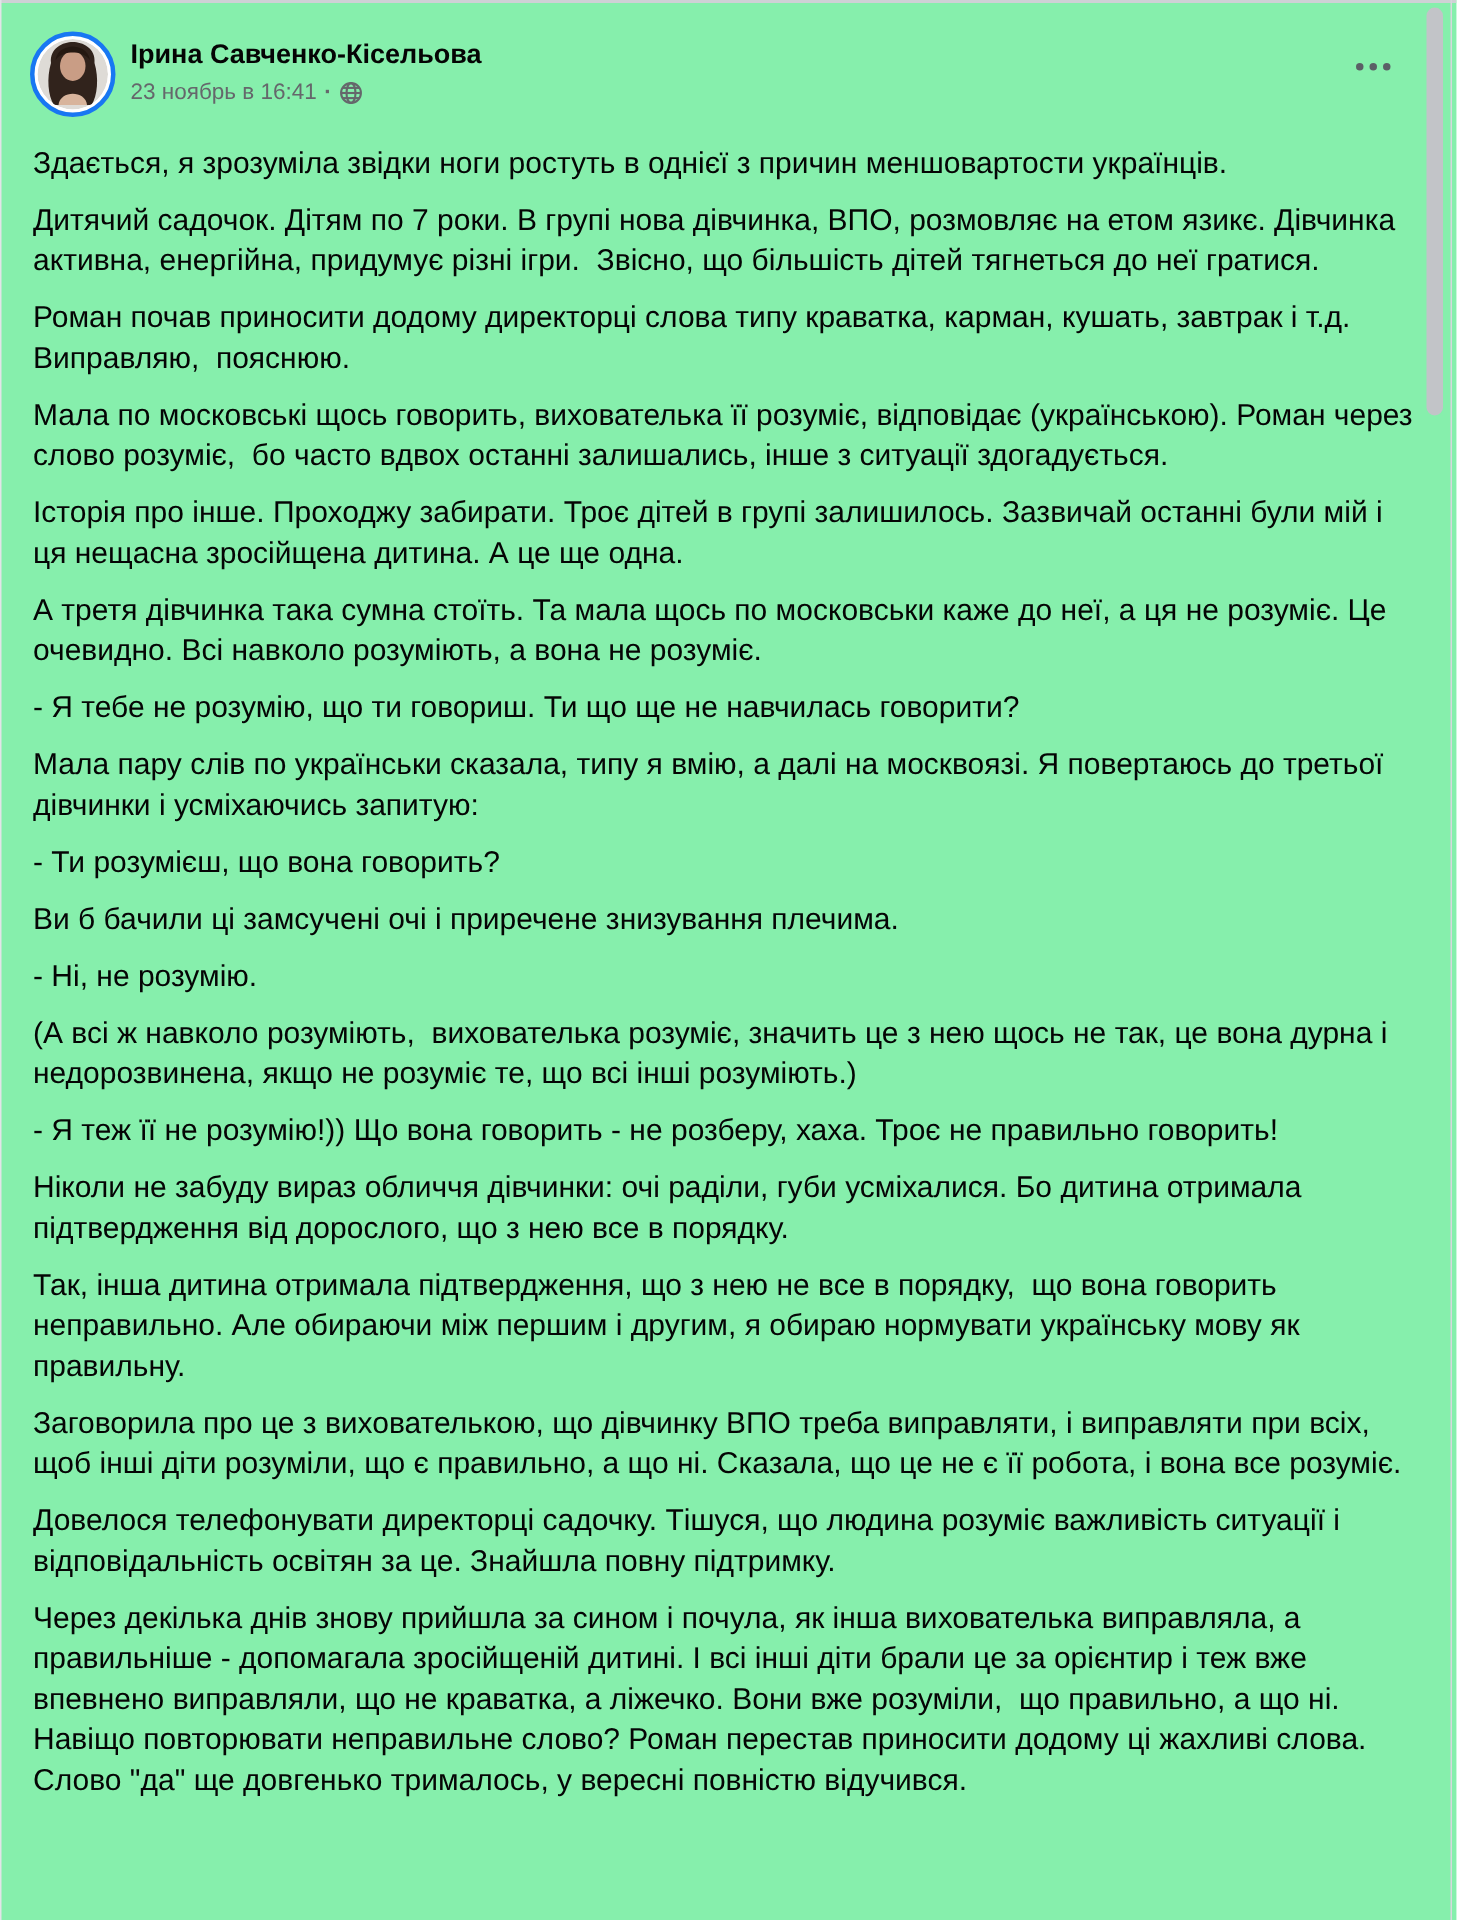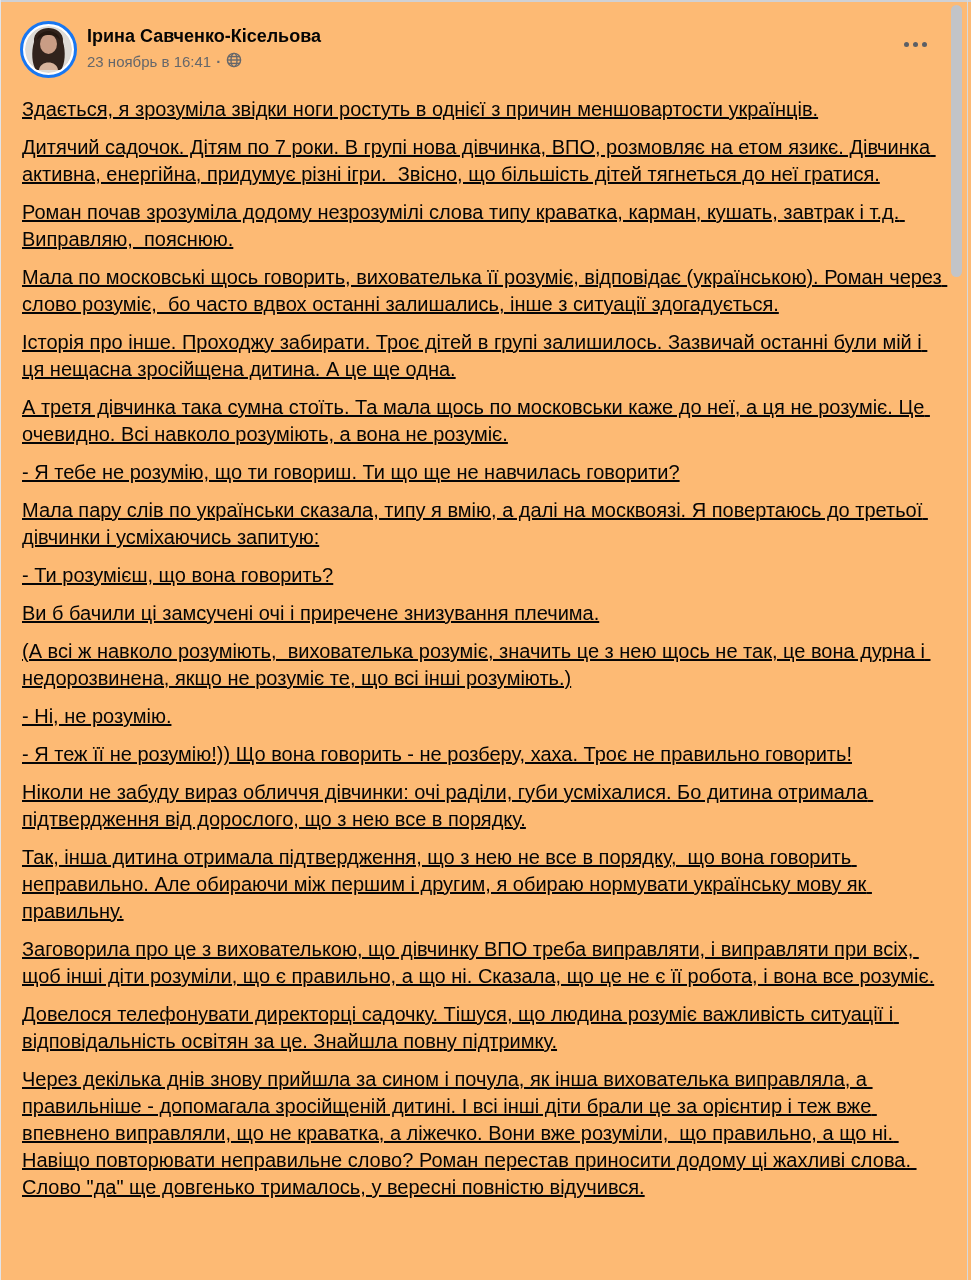--- a/index.html
+++ b/index.html
@@ -6,21 +6,21 @@
   html, body {
     margin: 0; padding: 0;
     width: 971px; height: 1280px;
     background: #ffffff;
     font-family: "Liberation Sans", sans-serif;
     overflow: hidden;
   }
   .card {
     position: relative;
     width: 971px; height: 1280px;
-    background: #fdba74;
+    background: #86efac;
   }
   .edge-top {
     position: absolute; top: 0; left: 0; right: 0; height: 2px;
     background: #cfd1d5;
   }
   .edge-left {
     position: absolute; top: 0; left: 0; bottom: 0; width: 1px;
     background: #e2e4e8;
   }
   .edge-right {
@@ -36,21 +36,21 @@
     padding: 2px; background: #fff;
     cursor: pointer;
   }
   .avatar-ring svg { display: block; width: 47px; height: 47px; border-radius: 50%; }
   .header-text { position: absolute; left: 87px; top: 24px; }
   .author {
     font-size: 18px; font-weight: bold; color: #050505;
     line-height: 24px; cursor: pointer;
   }
   .meta {
-    display: flex; gap: 5px;
+    display: flex; align-items: center; gap: 5px;
     margin-top: 4px;
     font-size: 15px; color: #65676B; line-height: 20px;
   }
   .meta .sep { font-weight: bold; }
   .globe { display: inline-flex; width: 16px; height: 16px; }
   .globe svg { width: 16px; height: 16px; fill: none; stroke: #65676B; stroke-width: 1.4; }
   .more-btn {
     position: absolute; top: 36px; right: 38px;
     display: flex; gap: 4px; padding: 6px; cursor: pointer;
   }
@@ -59,21 +59,20 @@
     background: #5b5f66; display: block;
   }
   
   .post-text {
     padding: 8px 26px 0 22px;
     font-size: 20px; line-height: 27px; color: #050505;
   }
   .post-text p {
     margin: 0 0 11px 0;
     white-space: pre-wrap;
-    text-decoration: underline;
   }
   
   .scrollbar-thumb {
     position: absolute; left: 951px; top: 5px;
     width: 11px; height: 272px;
     background: #c2c4c8; border-radius: 6px;
     cursor: pointer;
   }
 </style>
 </head>
@@ -113,30 +112,30 @@
     <div class="more-btn" title="">
       <i></i>
       <i></i>
       <i></i>
     </div>
   </div>
 
   <div class="post-text">
     <p>Здається, я зрозуміла звідки ноги ростуть в однієї з причин меншовартости українців.</p>
     <p>Дитячий садочок. Дітям по 7 роки. В групі нова дівчинка, ВПО, розмовляє на етом язикє. Дівчинка активна, енергійна, придумує різні ігри.  Звісно, що більшість дітей тягнеться до неї гратися.</p>
-    <p>Роман почав зрозуміла додому незрозумілі слова типу краватка, карман, кушать, завтрак і т.д. Виправляю,  пояснюю.</p>
+    <p>Роман почав приносити додому директорці слова типу краватка, карман, кушать, завтрак і т.д. Виправляю,  пояснюю.</p>
     <p>Мала по московські щось говорить, вихователька її розуміє, відповідає (українською). Роман через слово розуміє,  бо часто вдвох останні залишались, інше з ситуації здогадується.</p>
     <p>Історія про інше. Проходжу забирати. Троє дітей в групі залишилось. Зазвичай останні були мій і ця нещасна зросійщена дитина. А це ще одна.</p>
     <p>А третя дівчинка така сумна стоїть. Та мала щось по московськи каже до неї, а ця не розуміє. Це очевидно. Всі навколо розуміють, а вона не розуміє.</p>
     <p>- Я тебе не розумію, що ти говориш. Ти що ще не навчилась говорити?</p>
     <p>Мала пару слів по українськи сказала, типу я вмію, а далі на москвоязі. Я повертаюсь до третьої дівчинки і усміхаючись запитую:</p>
     <p>- Ти розумієш, що вона говорить?</p>
     <p>Ви б бачили ці замсучені очі і приречене знизування плечима.</p>
+    <p>- Ні, не розумію.</p>
     <p>(А всі ж навколо розуміють,  вихователька розуміє, значить це з нею щось не так, це вона дурна і недорозвинена, якщо не розуміє те, що всі інші розуміють.)</p>
-    <p>- Ні, не розумію.</p>
     <p>- Я теж її не розумію!)) Що вона говорить - не розберу, хаха. Троє не правильно говорить!</p>
     <p>Ніколи не забуду вираз обличчя дівчинки: очі раділи, губи усміхалися. Бо дитина отримала підтвердження від дорослого, що з нею все в порядку.</p>
     <p>Так, інша дитина отримала підтвердження, що з нею не все в порядку,  що вона говорить неправильно. Але обираючи між першим і другим, я обираю нормувати українську мову як правильну.</p>
     <p>Заговорила про це з вихователькою, що дівчинку ВПО треба виправляти, і виправляти при всіх, щоб інші діти розуміли, що є правильно, а що ні. Сказала, що це не є її робота, і вона все розуміє.</p>
     <p>Довелося телефонувати директорці садочку. Тішуся, що людина розуміє важливість ситуації і відповідальність освітян за це. Знайшла повну підтримку.</p>
     <p>Через декілька днів знову прийшла за сином і почула, як інша вихователька виправляла, а правильніше - допомагала зросійщеній дитині. І всі інші діти брали це за орієнтир і теж вже впевнено виправляли, що не краватка, а ліжечко. Вони вже розуміли,  що правильно, а що ні. Навіщо повторювати неправильне слово? Роман перестав приносити додому ці жахливі слова. Слово "да" ще довгенько трималось, у вересні повністю відучився.</p>
   </div>
 
   <div class="scrollbar-thumb"></div>
 </div>

